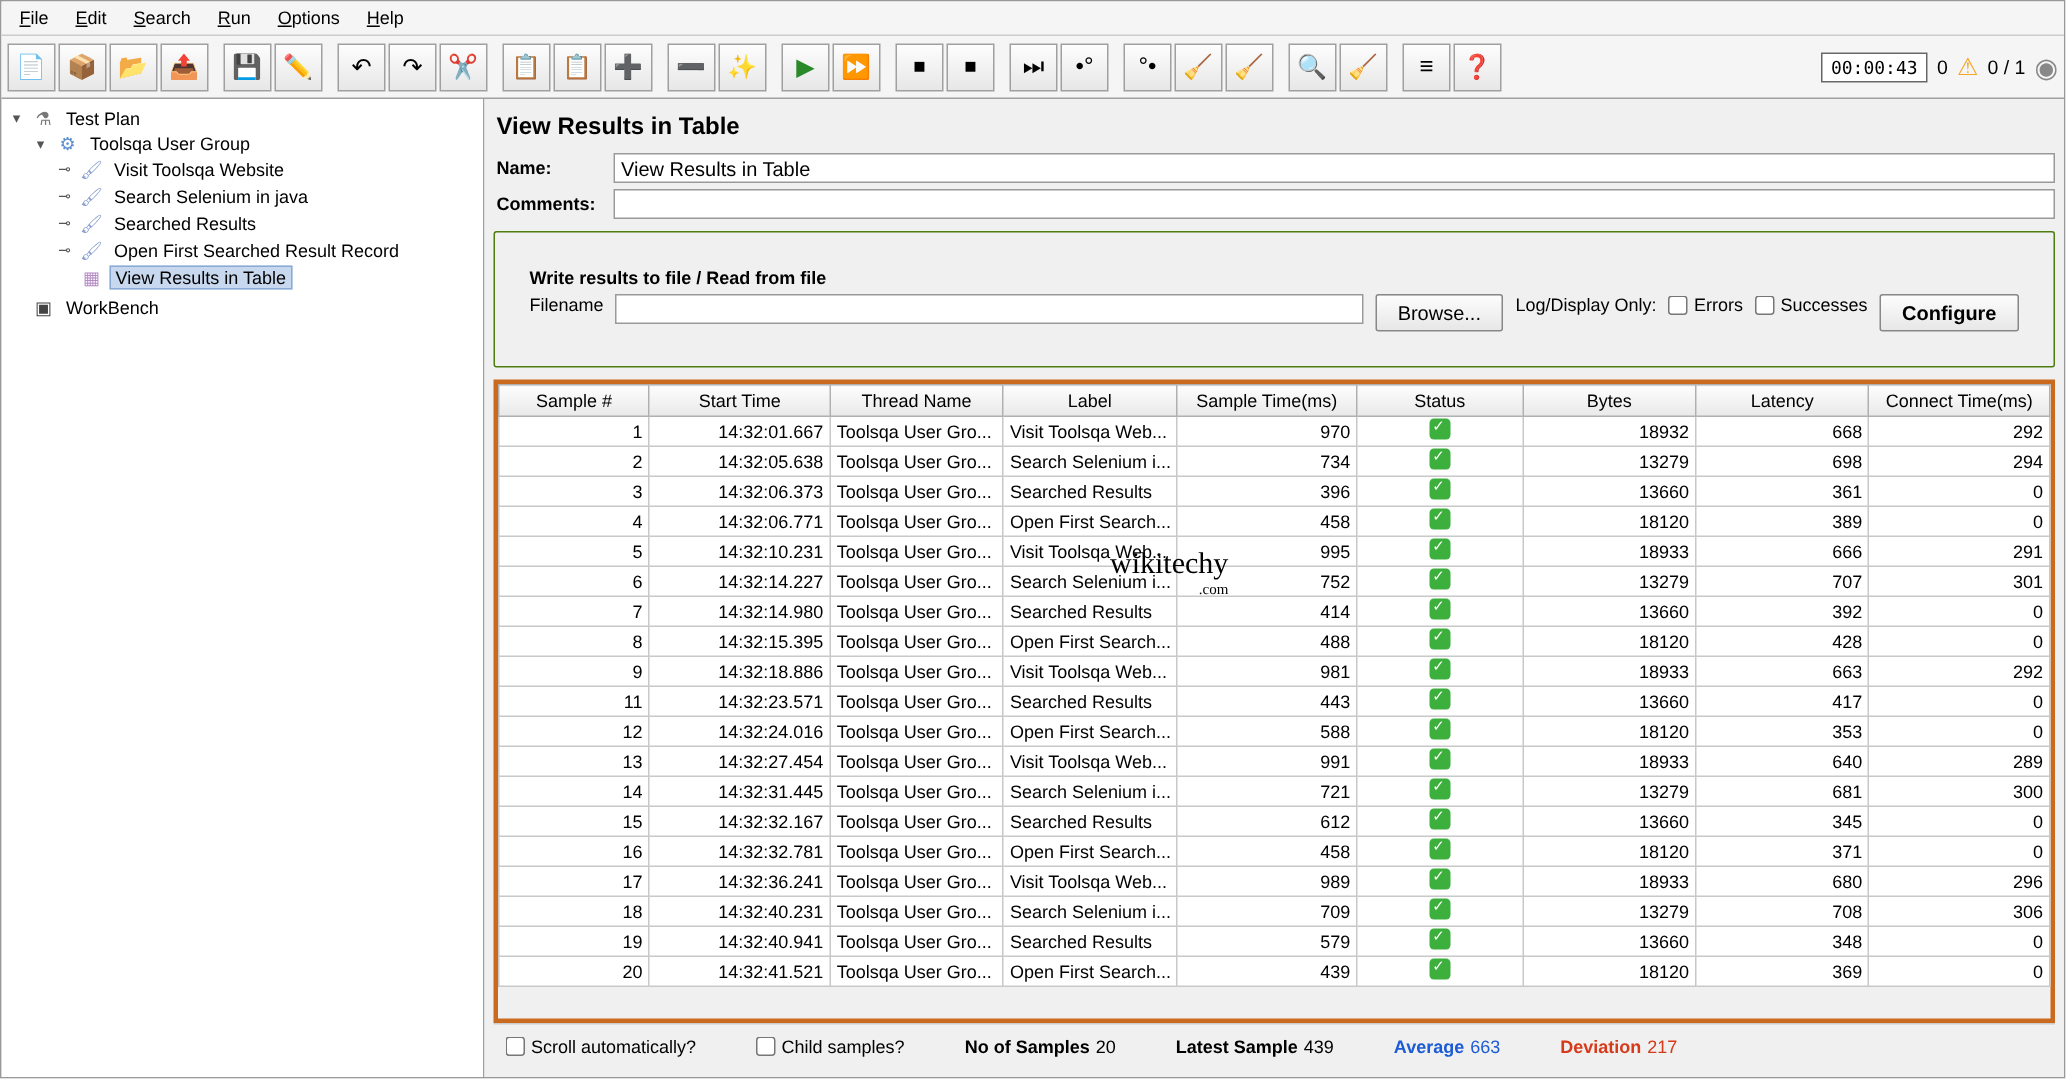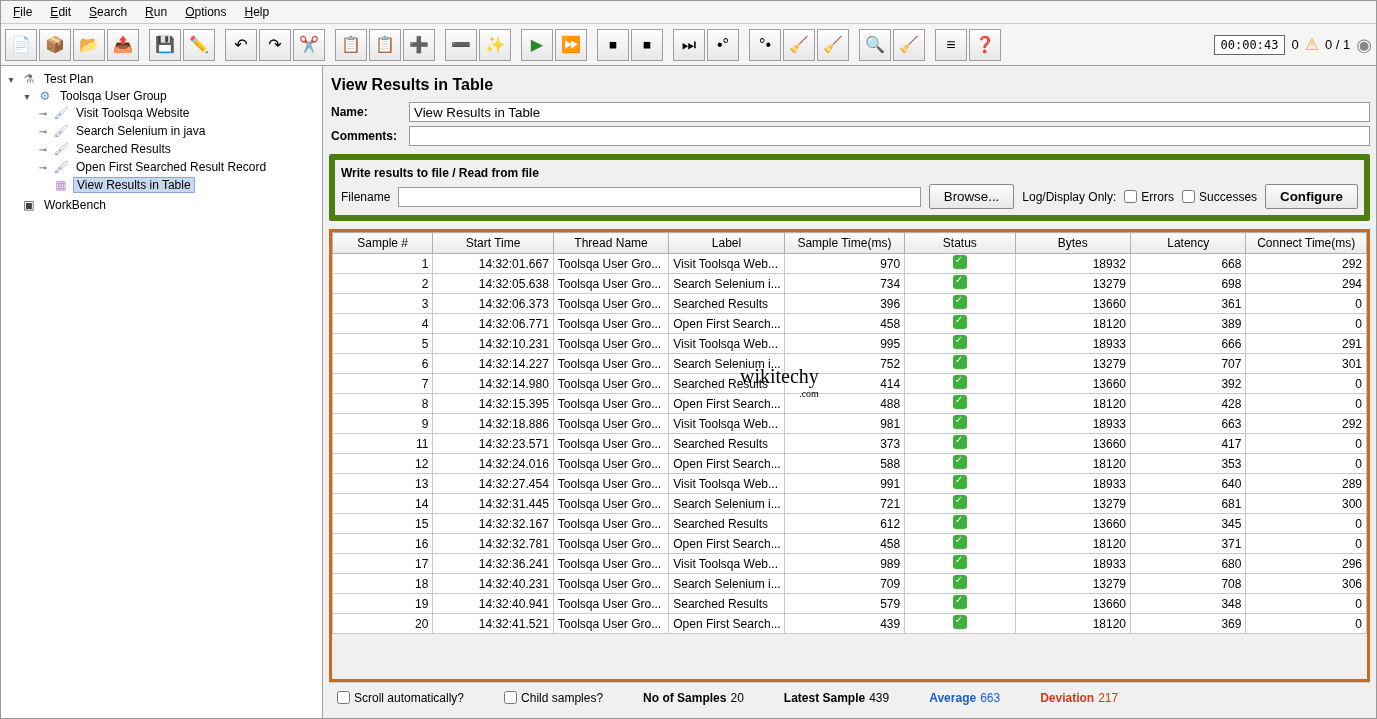--- a/index.html
+++ b/index.html
@@ -23,23 +23,23 @@
 .tree-row { display: flex; align-items: center; gap: 4px; }
 .toggle { width: 12px; display: inline-block; text-align: center; font-size: 10px; color: #555; cursor: default; }
 .node-icon { width: 16px; height: 16px; display: inline-flex; align-items: center; justify-content: center; font-size: 12px; }
 .node-label { padding: 0 3px; }
 .node-sel { background: #c8d9ef; border: 1px solid #8aa9d5; }
 .main-panel { flex: 1; display: flex; flex-direction: column; background: #f0f0f0; padding: 6px; overflow: hidden; }
 .panel-title { font-size: 16px; font-weight: bold; margin: 4px 2px 8px 2px; }
 .field-row { display: flex; align-items: center; margin-bottom: 4px; justify-content: flex-end; }
 .field-label { font-weight: bold; width: 80px; padding-left: 2px; }
 .field-input { flex: 1; border: 1px solid #999; padding: 2px 4px; background: #fff; height: 20px; }
-.fieldset { border: 6px solid #4d7c0f; border-radius: 2px; margin-top: 4px; padding: 6px; }
+.fieldset { border: 1px solid #4d7c0f; border-radius: 2px; margin-top: 4px; padding: 23px; }
 .fieldset-title { font-weight: bold; margin-bottom: 4px; }
-.file-row { display: flex; align-items: center; gap: 8px; }
+.file-row { display: flex; align-items: flex-start; gap: 8px; }
 .file-row label { font-weight: normal; }
 .btn { border: 1px solid #888; background: linear-gradient(#fdfdfd,#e7e7e7); padding: 4px 14px; cursor: default; border-radius: 2px; }
 .checkbox { display: inline-flex; align-items: center; gap: 4px; }
 .checkbox input { margin: 0; }
 .table-wrap { flex: 1; border: 3px solid #c96a1f; margin-top: 8px; overflow: auto; background: #f0f0f0; }
 table.results { width: 100%; border-collapse: collapse; background: #fff; font-size: 12px; table-layout: fixed; }
 table.results th { background: linear-gradient(#fdfdfd,#e9e9e9); border: 1px solid #b0b0b0; padding: 3px 4px; font-weight: normal; text-align: center; }
 table.results td { border: 1px solid #c8c8c8; padding: 1px 4px; height: 17px; overflow: hidden; white-space: nowrap; text-overflow: clip; }
 .col-num { text-align: right; }
 .col-status { text-align: center; }
@@ -343,21 +343,21 @@
                 <td class="col-status"><span class="status-ok"></span></td>
                 <td class="col-num">18933</td>
                 <td class="col-num">663</td>
                 <td class="col-num">292</td>
               </tr>
               <tr>
                 <td class="col-num">11</td>
                 <td class="col-num">14:32:23.571</td>
                 <td>Toolsqa User Gro...</td>
                 <td>Searched Results</td>
-                <td class="col-num">373</td>
+                <td class="col-num">443</td>
                 <td class="col-status"><span class="status-ok"></span></td>
                 <td class="col-num">13660</td>
                 <td class="col-num">417</td>
                 <td class="col-num">0</td>
               </tr>
               <tr>
                 <td class="col-num">12</td>
                 <td class="col-num">14:32:24.016</td>
                 <td>Toolsqa User Gro...</td>
                 <td>Open First Search...</td>

